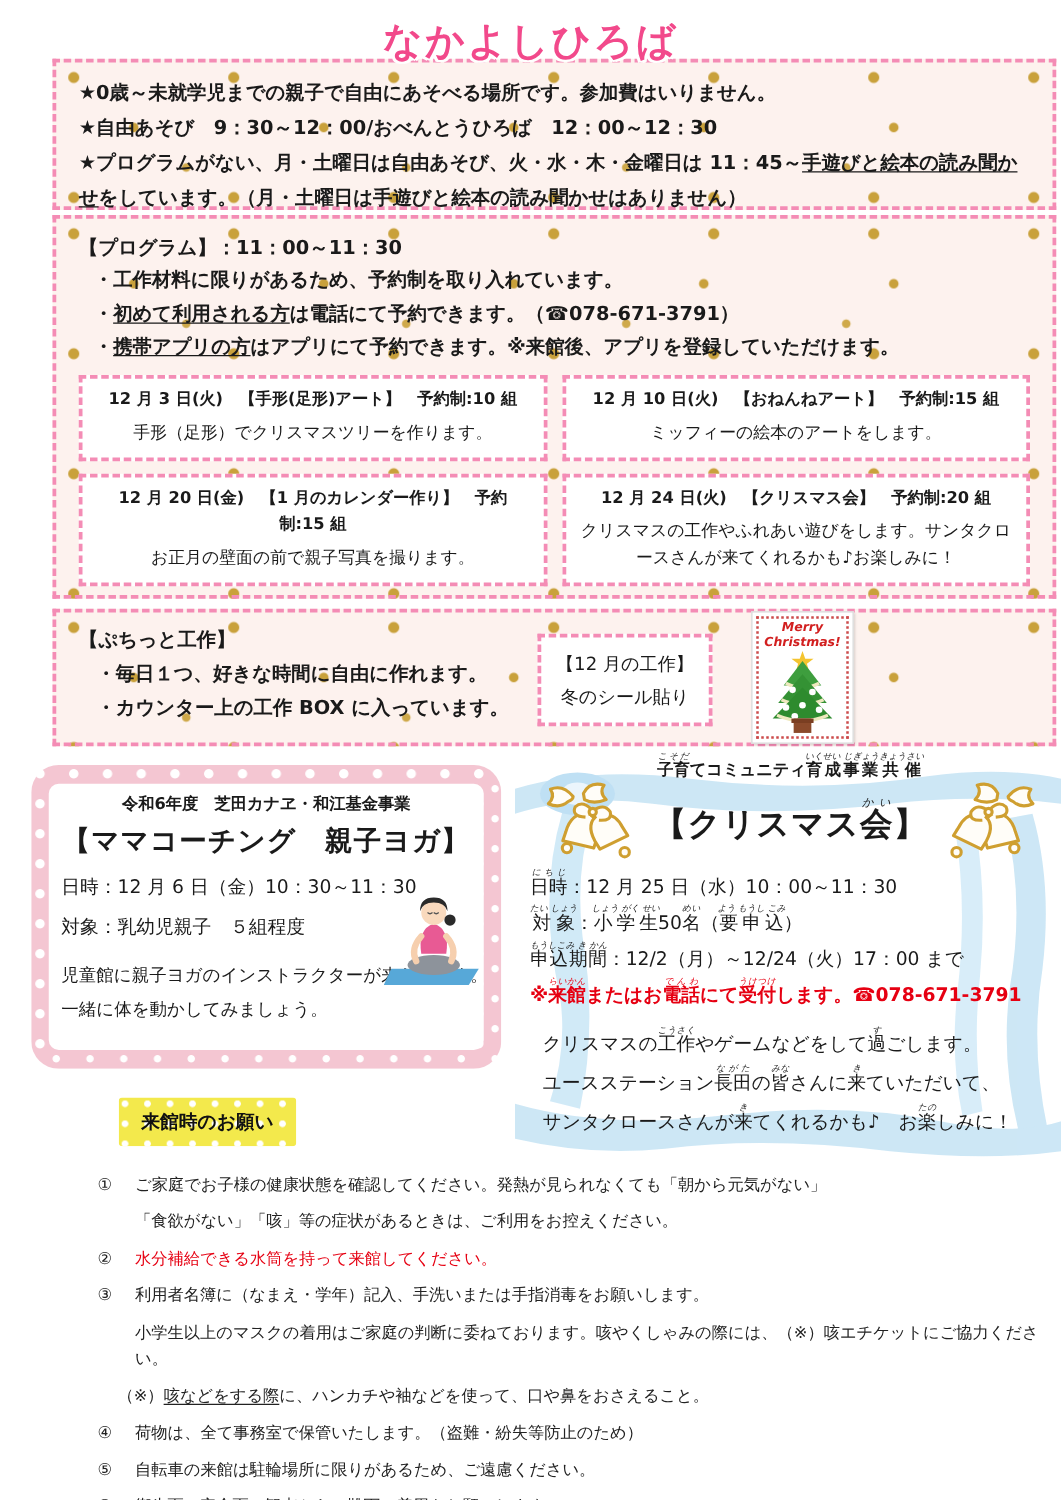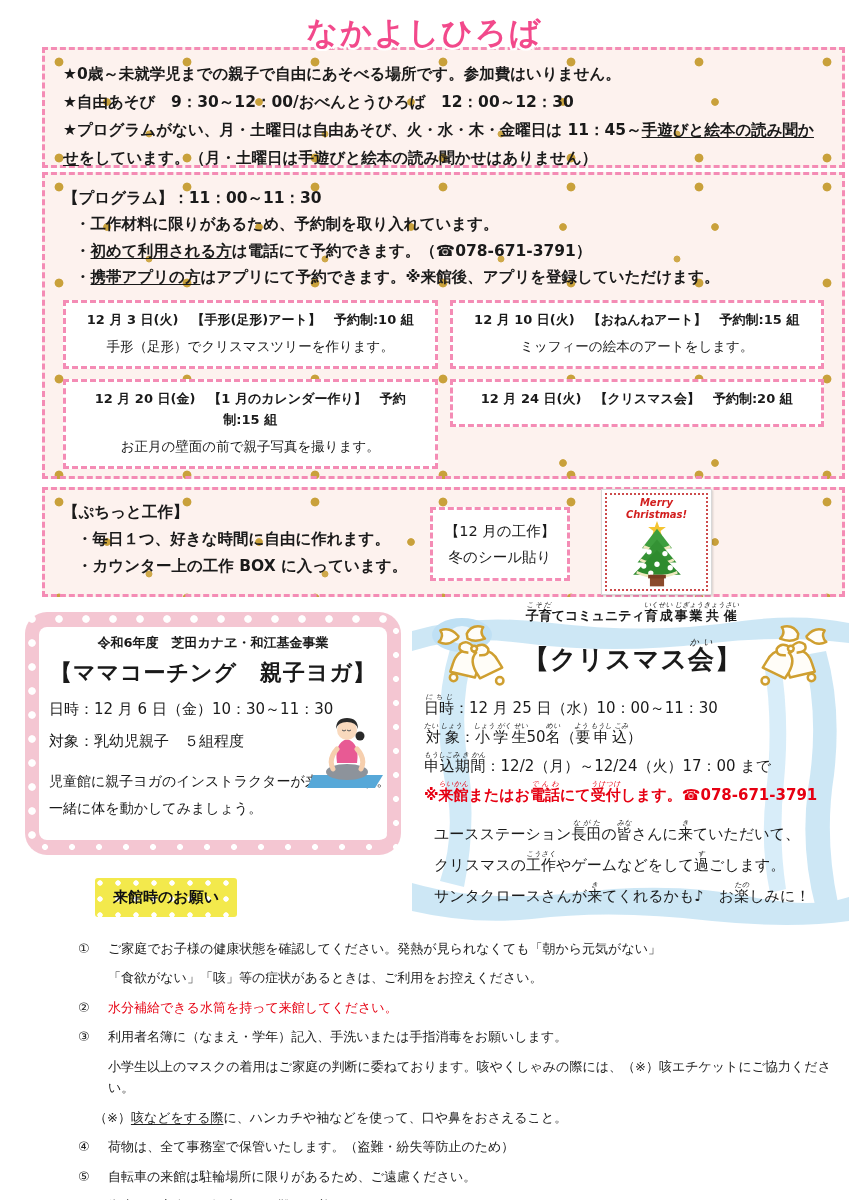--- a/index.html
+++ b/index.html
@@ -43,21 +43,21 @@
   
   .box-petit{left:42px;top:487px;width:803px;height:110px;padding:9px 18px;}
   .petit-line{font-size:15.5px;font-weight:600;line-height:1.75;}
   .petit-indent{margin-left:14px;}
   .dec-box{
     position:absolute;left:385px;top:17px;width:140px;height:74px;
     display:flex;flex-direction:column;align-items:center;justify-content:center;gap:7px;
     font-size:14.5px;font-weight:normal;
   }
   .xmas-card{
-    position:absolute;left:556px;top:-1px;width:111px;height:106px;
+    position:absolute;left:556px;top:-1px;width:82px;height:106px;
     background:#fff;border:1px solid #d8d8d8;box-shadow:1px 1px 2px rgba(0,0,0,.15);
     padding:3px;box-sizing:border-box;
   }
   .xmas-card-inner{
     border:2px dotted #cc4b4b;height:100%;box-sizing:border-box;
     display:flex;flex-direction:column;align-items:center;padding-top:2px;
   }
   .card-text{color:#d21f1f;font-size:10px;font-weight:bold;font-style:italic;line-height:1.15;text-align:center;}
   
   .yoga-panel{
@@ -132,20 +132,21 @@
       <div class="event inner-dashed">
         <div class="etitle">12 月 10 日(火)　【おねんねアート】　予約制:15 組</div>
         <div class="edesc">ミッフィーの絵本のアートをします。</div>
       </div>
       <div class="event inner-dashed">
         <div class="etitle">12 月 20 日(金)　【1 月のカレンダー作り】　予約制:15 組</div>
         <div class="edesc">お正月の壁面の前で親子写真を撮ります。</div>
       </div>
       <div class="event inner-dashed">
         <div class="etitle">12 月 24 日(火)　【クリスマス会】　予約制:20 組</div>
+        <div class="edesc">クリスマスの工作やふれあい遊びをします。サンタクロースさんが来てくれるかも♪お楽しみに！</div>
       </div>
     </div>
   </div>
 
   <div class="dashed-box box-petit">
     <div class="petit-line">【ぷちっと工作】</div>
     <div class="petit-line petit-indent">・毎日１つ、好きな時間に自由に作れます。</div>
     <div class="petit-line petit-indent">・カウンター上の工作 BOX に入っています。</div>
     <div class="dec-box inner-dashed">
       <div>【12 月の工作】</div>
@@ -243,22 +244,22 @@
             <path d="M49,30 q11,-8 17,1 q2,9 -11,8"></path>
             <circle cx="49" cy="31" r="3.5"></circle>
           </g>
         </svg>
       </div>
       <div class="party-line"><ruby>日時<rt>にちじ</rt></ruby><span>：12 月 25 日（水）10：00～11：30</span></div>
       <div class="party-line"><ruby>対象<rt>たい しょう</rt></ruby><span>：</span><ruby>小学生<rt>しょう がく せい</rt></ruby><span>50</span><ruby>名<rt>めい</rt></ruby><span>（</span><ruby>要申込<rt>よう もうし こみ</rt></ruby><span>）</span></div>
       <div class="party-line"><ruby>申込期間<rt>もうしこみ き かん</rt></ruby><span>：12/2（月）～12/24（火）17：00 まで</span></div>
       <div class="party-line party-phone"><span class="red">※</span><ruby class="red">来館<rt>らいかん</rt></ruby><span class="red">またはお</span><ruby class="red">電話<rt>でんわ</rt></ruby><span class="red">にて</span><ruby class="red">受付<rt>うけつけ</rt></ruby><span class="red">します。☎078-671-3791</span></div>
       <div class="party-desc">
+        <div class="party-line"><span>クリスマスの</span><ruby>工作<rt>こうさく</rt></ruby><span>やゲームなどをして</span><ruby>過<rt>す</rt></ruby><span>ごします。</span></div>
         <div class="party-line"><span>ユースステーション</span><ruby>長田<rt>ながた</rt></ruby><span>の</span><ruby>皆<rt>みな</rt></ruby><span>さんに</span><ruby>来<rt>き</rt></ruby><span>ていただいて、</span></div>
-        <div class="party-line"><span>クリスマスの</span><ruby>工作<rt>こうさく</rt></ruby><span>やゲームなどをして</span><ruby>過<rt>す</rt></ruby><span>ごします。</span></div>
         <div class="party-line"><span>サンタクロースさんが</span><ruby>来<rt>き</rt></ruby><span>てくれるかも♪　お</span><ruby>楽<rt>たの</rt></ruby><span>しみに！</span></div>
       </div>
     </div>
   </div>
 
   <div class="notice-badge">来館時のお願い</div>
 
   <div class="notes">
     <div class="note-row">
       <span class="note-marker">①</span>

